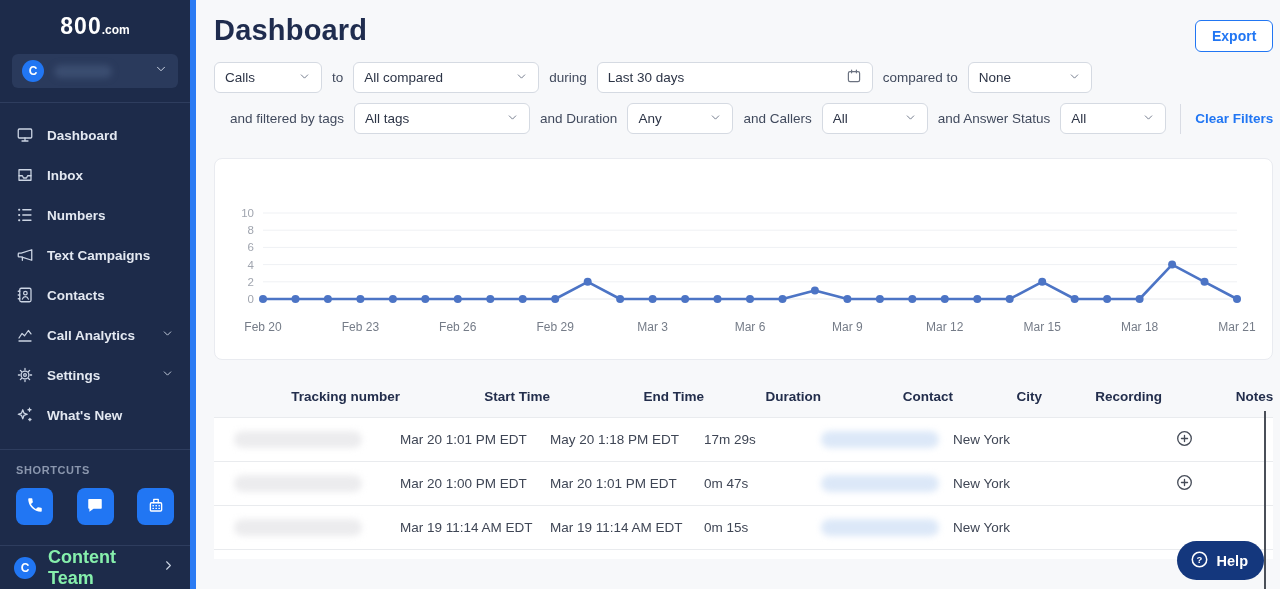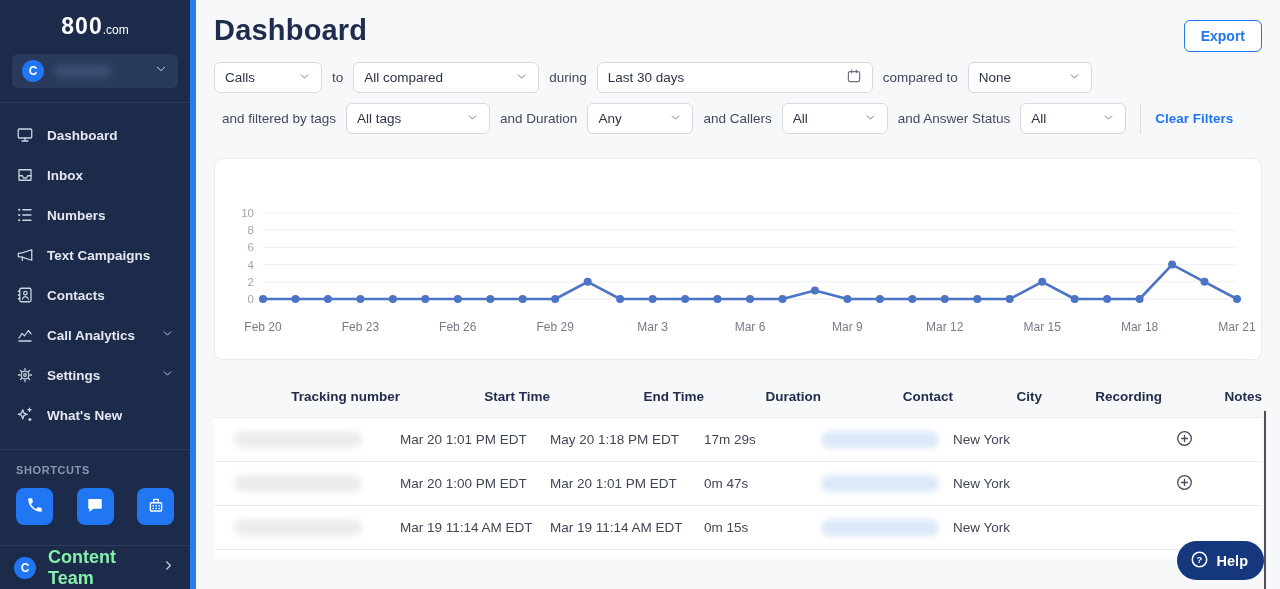--- a/index.html
+++ b/index.html
@@ -4,21 +4,21 @@
 <style>
   * { margin:0; padding:0; box-sizing:border-box; }
   html,body { width:1280px; height:589px; overflow:hidden; font-family:"Liberation Sans", sans-serif; background:#f7f8fa; }
   .app { display:flex; width:1280px; height:589px; position:relative; }
 
   
   .sidebar { width:190px; min-width:190px; background:#1d2b4a; color:#e3e8f1; display:flex; flex-direction:column; position:relative; }
   .sidebar-scroll-strip { width:6px; min-width:6px; background:#2b7bf3; }
   .logo { text-align:center; padding:13px 0 10px; color:#fff; }
   .logo b { font-size:23px; font-weight:bold; letter-spacing:1px; }
-  .logo span { font-size:12px; font-weight:normal; }
+  .logo span { font-size:12px; font-weight:bold; }
   .account-select { margin:4px 12px 14px; background:#2a3a5c; border-radius:6px; height:34px; display:flex; align-items:center; padding:0 10px; cursor:pointer; }
   .avatar { width:22px; height:22px; border-radius:50%; background:#2176f3; color:#fff; font-size:12px; font-weight:bold; display:flex; align-items:center; justify-content:center; flex:none; }
   .account-blob { width:58px; height:13px; margin-left:10px; border-radius:7px; background:#3b4d70; filter:blur(3px); }
   .account-select .chev { margin-left:auto; }
   .side-divider { border-top:1px solid #2e3d5e; margin:0; }
   .nav { padding:12px 0 0; }
   .nav-item { display:flex; align-items:center; height:40px; padding:0 16px; cursor:pointer; color:#e3e8f1; font-size:13.5px; font-weight:bold; }
   .nav-item .nicon { width:18px; height:18px; margin-right:13px; flex:none; }
   .nav-item .chev { margin-left:auto; }
   svg.ic { stroke:#ccd5e4; fill:none; stroke-width:1.7; stroke-linecap:round; stroke-linejoin:round; }
@@ -31,21 +31,21 @@
   .side-footer .chev { margin-left:auto; }
 
   
   .main { flex:1; padding:14px 18px 0; position:relative; }
   .main-header { display:flex; align-items:flex-start; justify-content:space-between; }
   .page-title { font-size:29px; font-weight:bold; color:#1f2c4e; letter-spacing:0.2px; }
   .export-btn { background:#fff; color:#2176f3; border:1.5px solid #2176f3; border-radius:6px; font-size:14px; font-weight:bold; padding:7px 16px; cursor:pointer; margin-top:6px; font-family:inherit; }
 
   .filter-row { display:flex; align-items:center; margin-top:10px; font-size:13.5px; color:#414a5d; }
   .filter-label { margin:0 10px; white-space:nowrap; }
-  .filter-label.first { margin-left:8px; }
+  .filter-label.first { margin-left:16px; }
   .select { background:#fff; border:1px solid #d5dae2; border-radius:6px; height:31px; display:flex; align-items:center; padding:0 10px; color:#2c3446; cursor:pointer; }
   .select .txt { flex:1; }
   .select .chev svg { stroke:#6b7486; }
   .date-input { background:#fff; border:1px solid #d5dae2; border-radius:6px; height:31px; display:flex; align-items:center; padding:0 10px; color:#2c3446; cursor:pointer; }
   .vdivider { width:1px; height:30px; background:#d9dce4; margin:0 14px; }
   .clear-link { color:#2176f3; font-weight:bold; font-size:13.5px; cursor:pointer; text-decoration:none; white-space:nowrap; }
 
   
   .card { margin-top:24px; background:#fff; border:1px solid #e9ebf0; border-radius:8px; padding:20px 16px 18px; }
   .card-title { font-size:16.5px; font-weight:500; color:#2b3952; margin-left:20px; }
@@ -223,21 +223,21 @@
       <div class="select" style="width:124px">
         <span class="txt">None</span>
         <span class="chev"><svg class="ic" width="13" height="13" viewBox="0 0 24 24">
               <path d="M6 9l6 6 6-6"></path>
             </svg></span>
       </div>
     </div>
 
     <div class="filter-row">
       <span class="filter-label first">and filtered by tags</span>
-      <div class="select" style="width:144px">
+      <div class="select" style="width:176px">
         <span class="txt">All tags</span>
         <span class="chev"><svg class="ic" width="13" height="13" viewBox="0 0 24 24">
               <path d="M6 9l6 6 6-6"></path>
             </svg></span>
       </div>
       <span class="filter-label">and Duration</span>
       <div class="select" style="width:106px">
         <span class="txt">Any</span>
         <span class="chev"><svg class="ic" width="13" height="13" viewBox="0 0 24 24">
               <path d="M6 9l6 6 6-6"></path>

